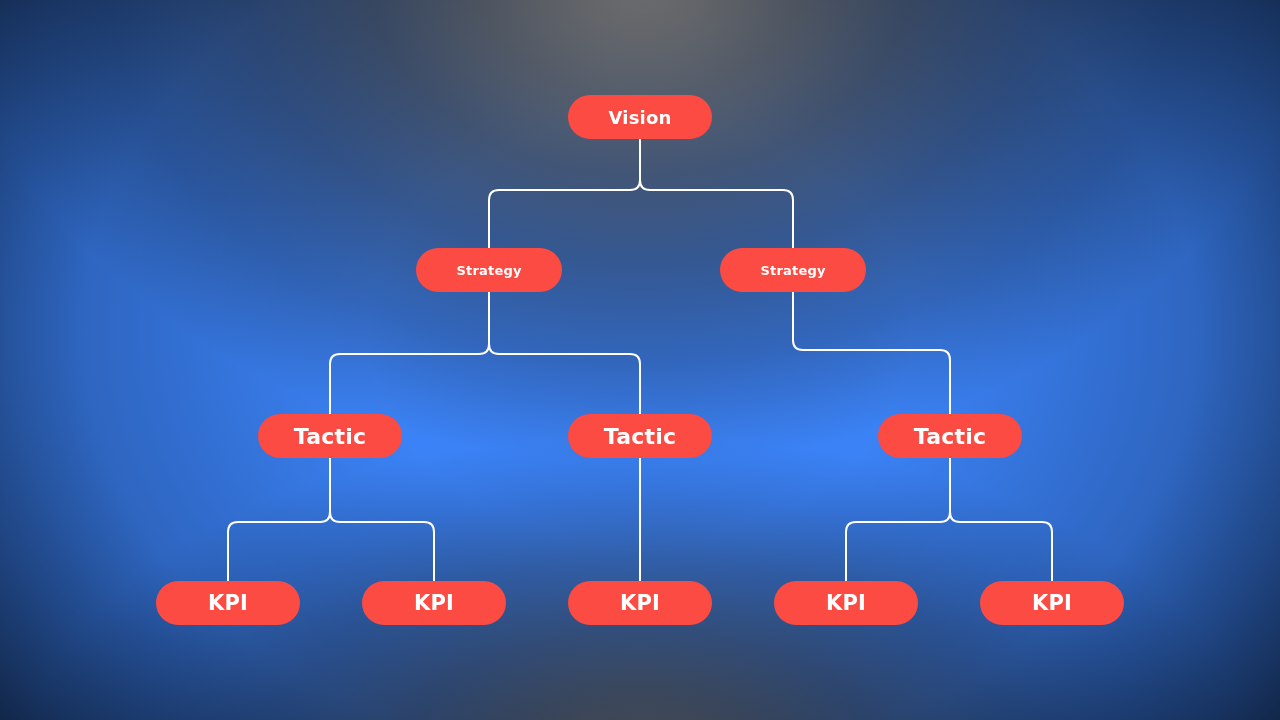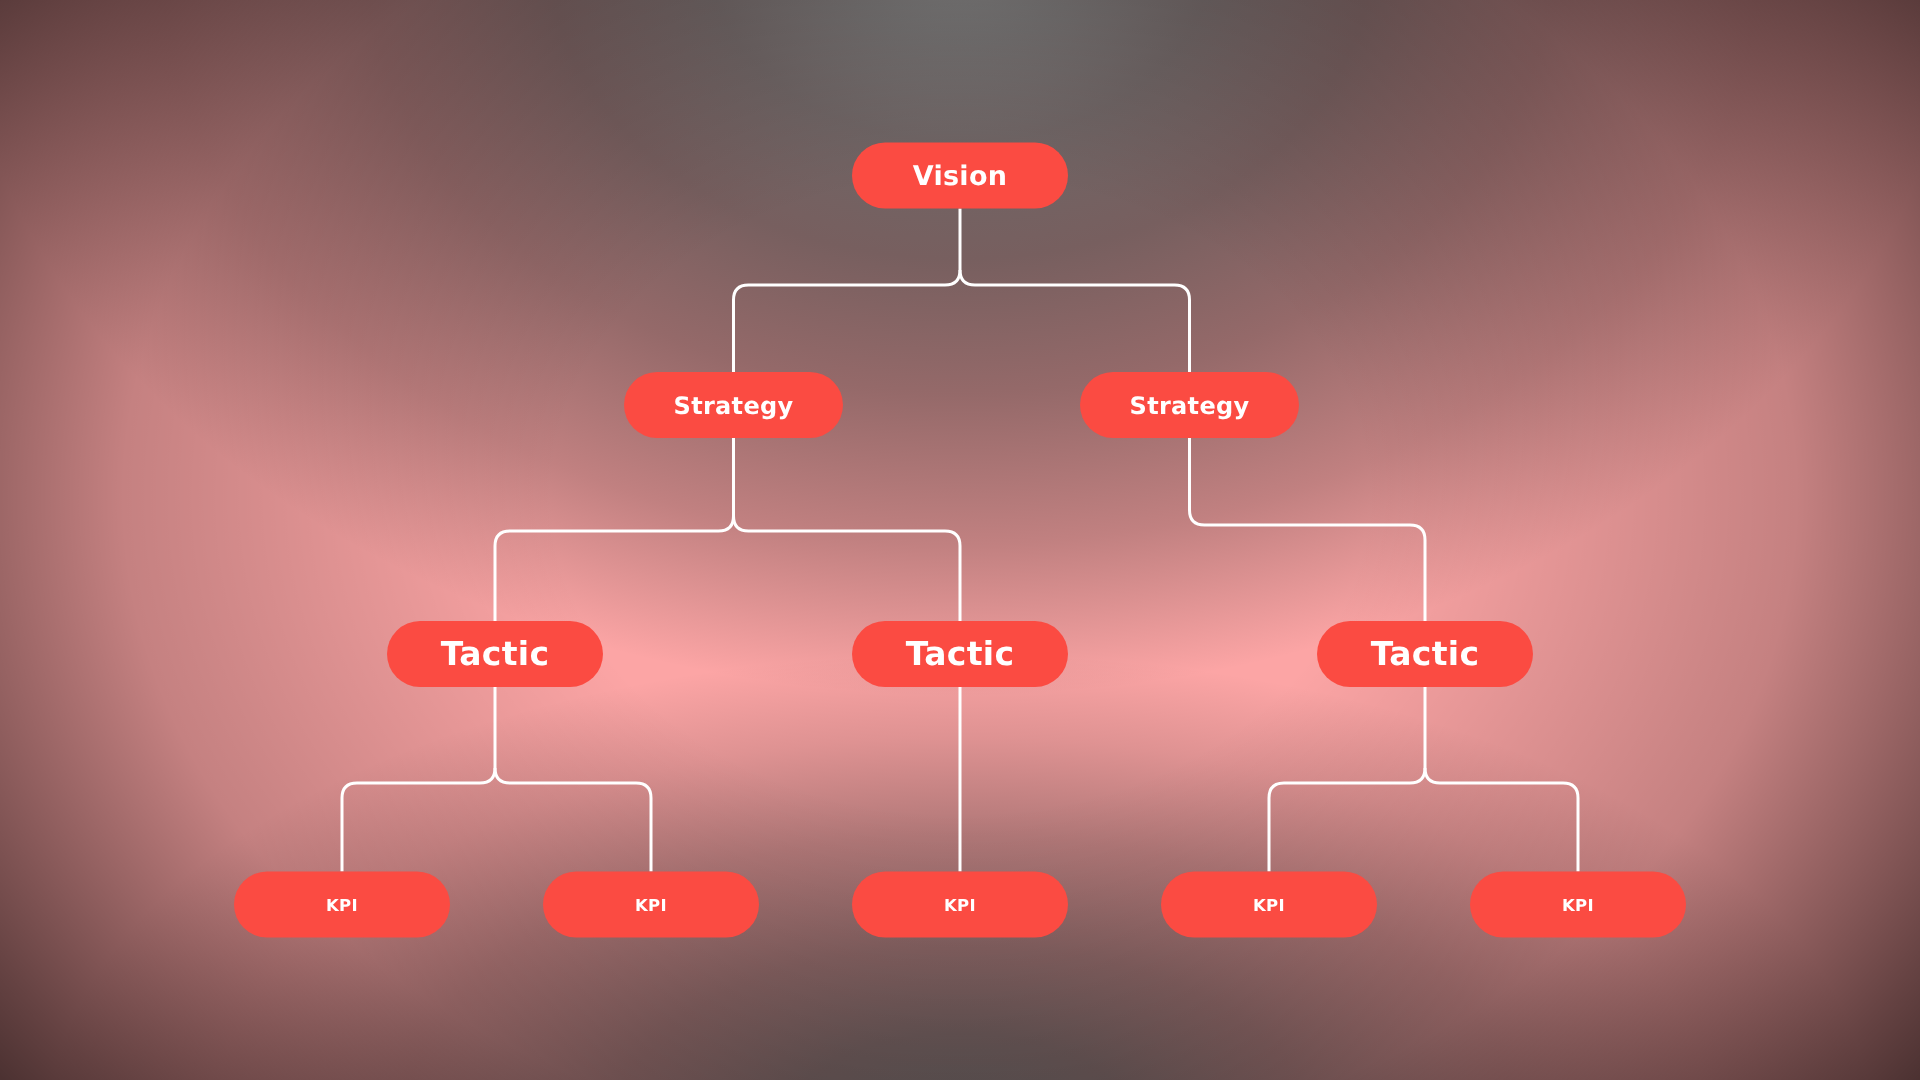--- a/index.html
+++ b/index.html
@@ -13,21 +13,21 @@
     height: 720px;
     overflow: hidden;
     font-family: "DejaVu Sans", "Liberation Sans", sans-serif;
   }
 
   #canvas {
     position: relative;
     width: 1280px;
     height: 720px;
     overflow: hidden;
-    background-color: #fca5a5;
+    background-color: #3b82f6;
   }
 
   
   .bg-layer {
     position: absolute;
     inset: 0;
     pointer-events: none;
   }
   #bg-key {
     background:
@@ -89,23 +89,23 @@
     border-radius: 22px;
     background: #fb4b42;
     color: #ffffff;
     font-weight: 700;
     font-size: 17px;
     letter-spacing: 0.2px;
     white-space: nowrap;
     user-select: none;
   }
   .node.lvl-vision   { font-size: 18px; }
-  .node.lvl-strategy { font-size: 16px; }
+  .node.lvl-strategy { font-size: 13px; }
   .node.lvl-tactic   { font-size: 22px; }
-  .node.lvl-kpi      { font-size: 11px; }
+  .node.lvl-kpi      { font-size: 21px; }
 </style>
 </head>
 <body>
 
 <div id="canvas">
 
   <div class="bg-layer" id="bg-key"></div>
   <div class="bg-layer" id="bg-fill"></div>
   <div class="bg-layer" id="bg-vignette"></div>
 

